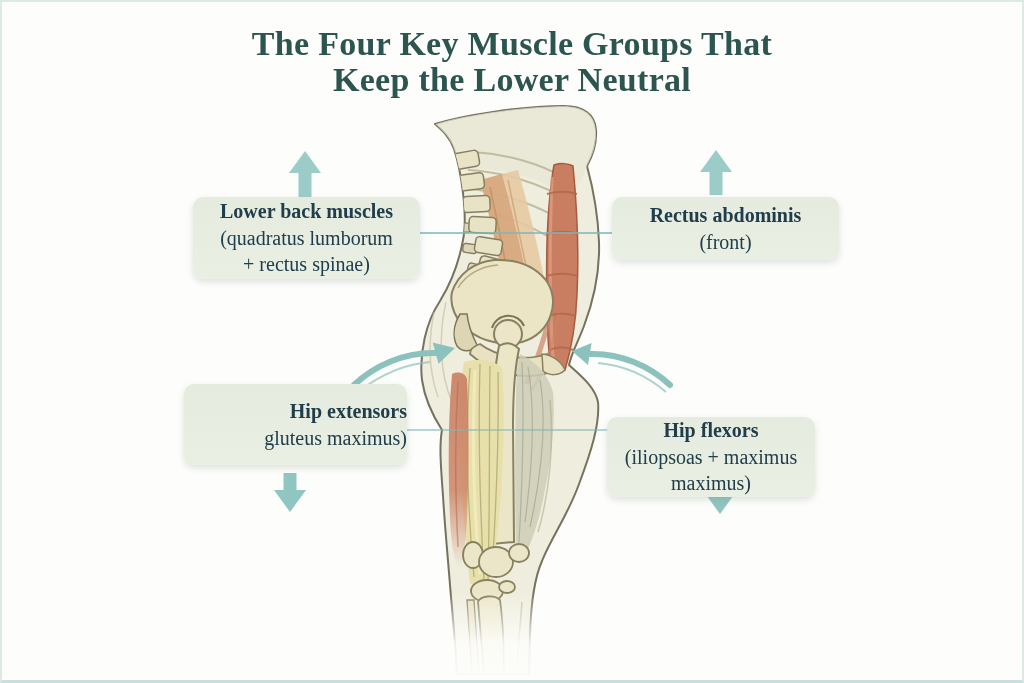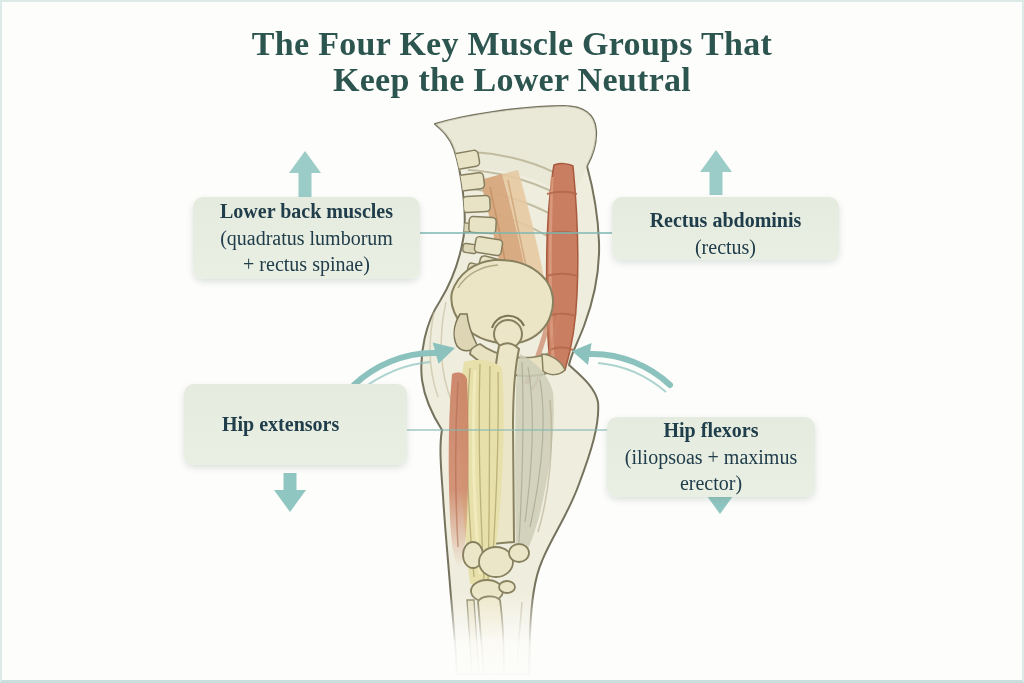--- a/index.html
+++ b/index.html
@@ -26,22 +26,22 @@
     border-radius:10px;
     box-shadow:0 3px 6px rgba(110,130,120,.22);
     color:#203d4b;
     font-size:20px;line-height:26.5px;
     display:flex;flex-direction:column;justify-content:center;
     text-align:center;
     box-sizing:border-box;
   }
   .label-box .label-name{font-weight:bold;}
   .box-lower-back{left:183px;top:195px;width:227px;height:82px;margin-left:8px;}
-  .box-rectus{left:610px;top:195px;width:227px;height:63px;justify-content:flex-end;}
-  .box-extensors{left:182px;top:382px;width:223px;height:81px;text-align:left;padding-left:38px;}
+  .box-rectus{left:610px;top:195px;width:227px;height:63px;}
+  .box-extensors{left:182px;top:382px;width:223px;height:81px;text-align:right;padding-left:26px;}
   .box-flexors{left:605px;top:383px;width:208px;height:80px;margin-top:32px;}
 </style>
 </head>
 <body>
 
 <div class="canvas">
 
   <svg class="figure-svg" viewBox="0 0 1024 683">
     <defs>
       <path id="bodyPath" d="M 433 122
@@ -220,26 +220,27 @@
   </div>
 
   <div class="label-box box-lower-back">
     <div class="label-name">Lower back muscles</div>
     <div class="label-detail">(quadratus lumborum</div>
     <div class="label-detail">+ rectus spinae)</div>
   </div>
 
   <div class="label-box box-rectus">
     <div class="label-name">Rectus abdominis</div>
-    <div class="label-detail">(rectus)</div>
+    <div class="label-detail">(front)</div>
   </div>
 
   <div class="label-box box-extensors">
     <div class="label-name">Hip extensors</div>
+    <div class="label-detail">gluteus maximus)</div>
   </div>
 
   <div class="label-box box-flexors">
     <div class="label-name">Hip flexors</div>
     <div class="label-detail">(iliopsoas + maximus</div>
-    <div class="label-detail">erector)</div>
+    <div class="label-detail">maximus)</div>
   </div>
 
 </div>
 
 </body></html>

